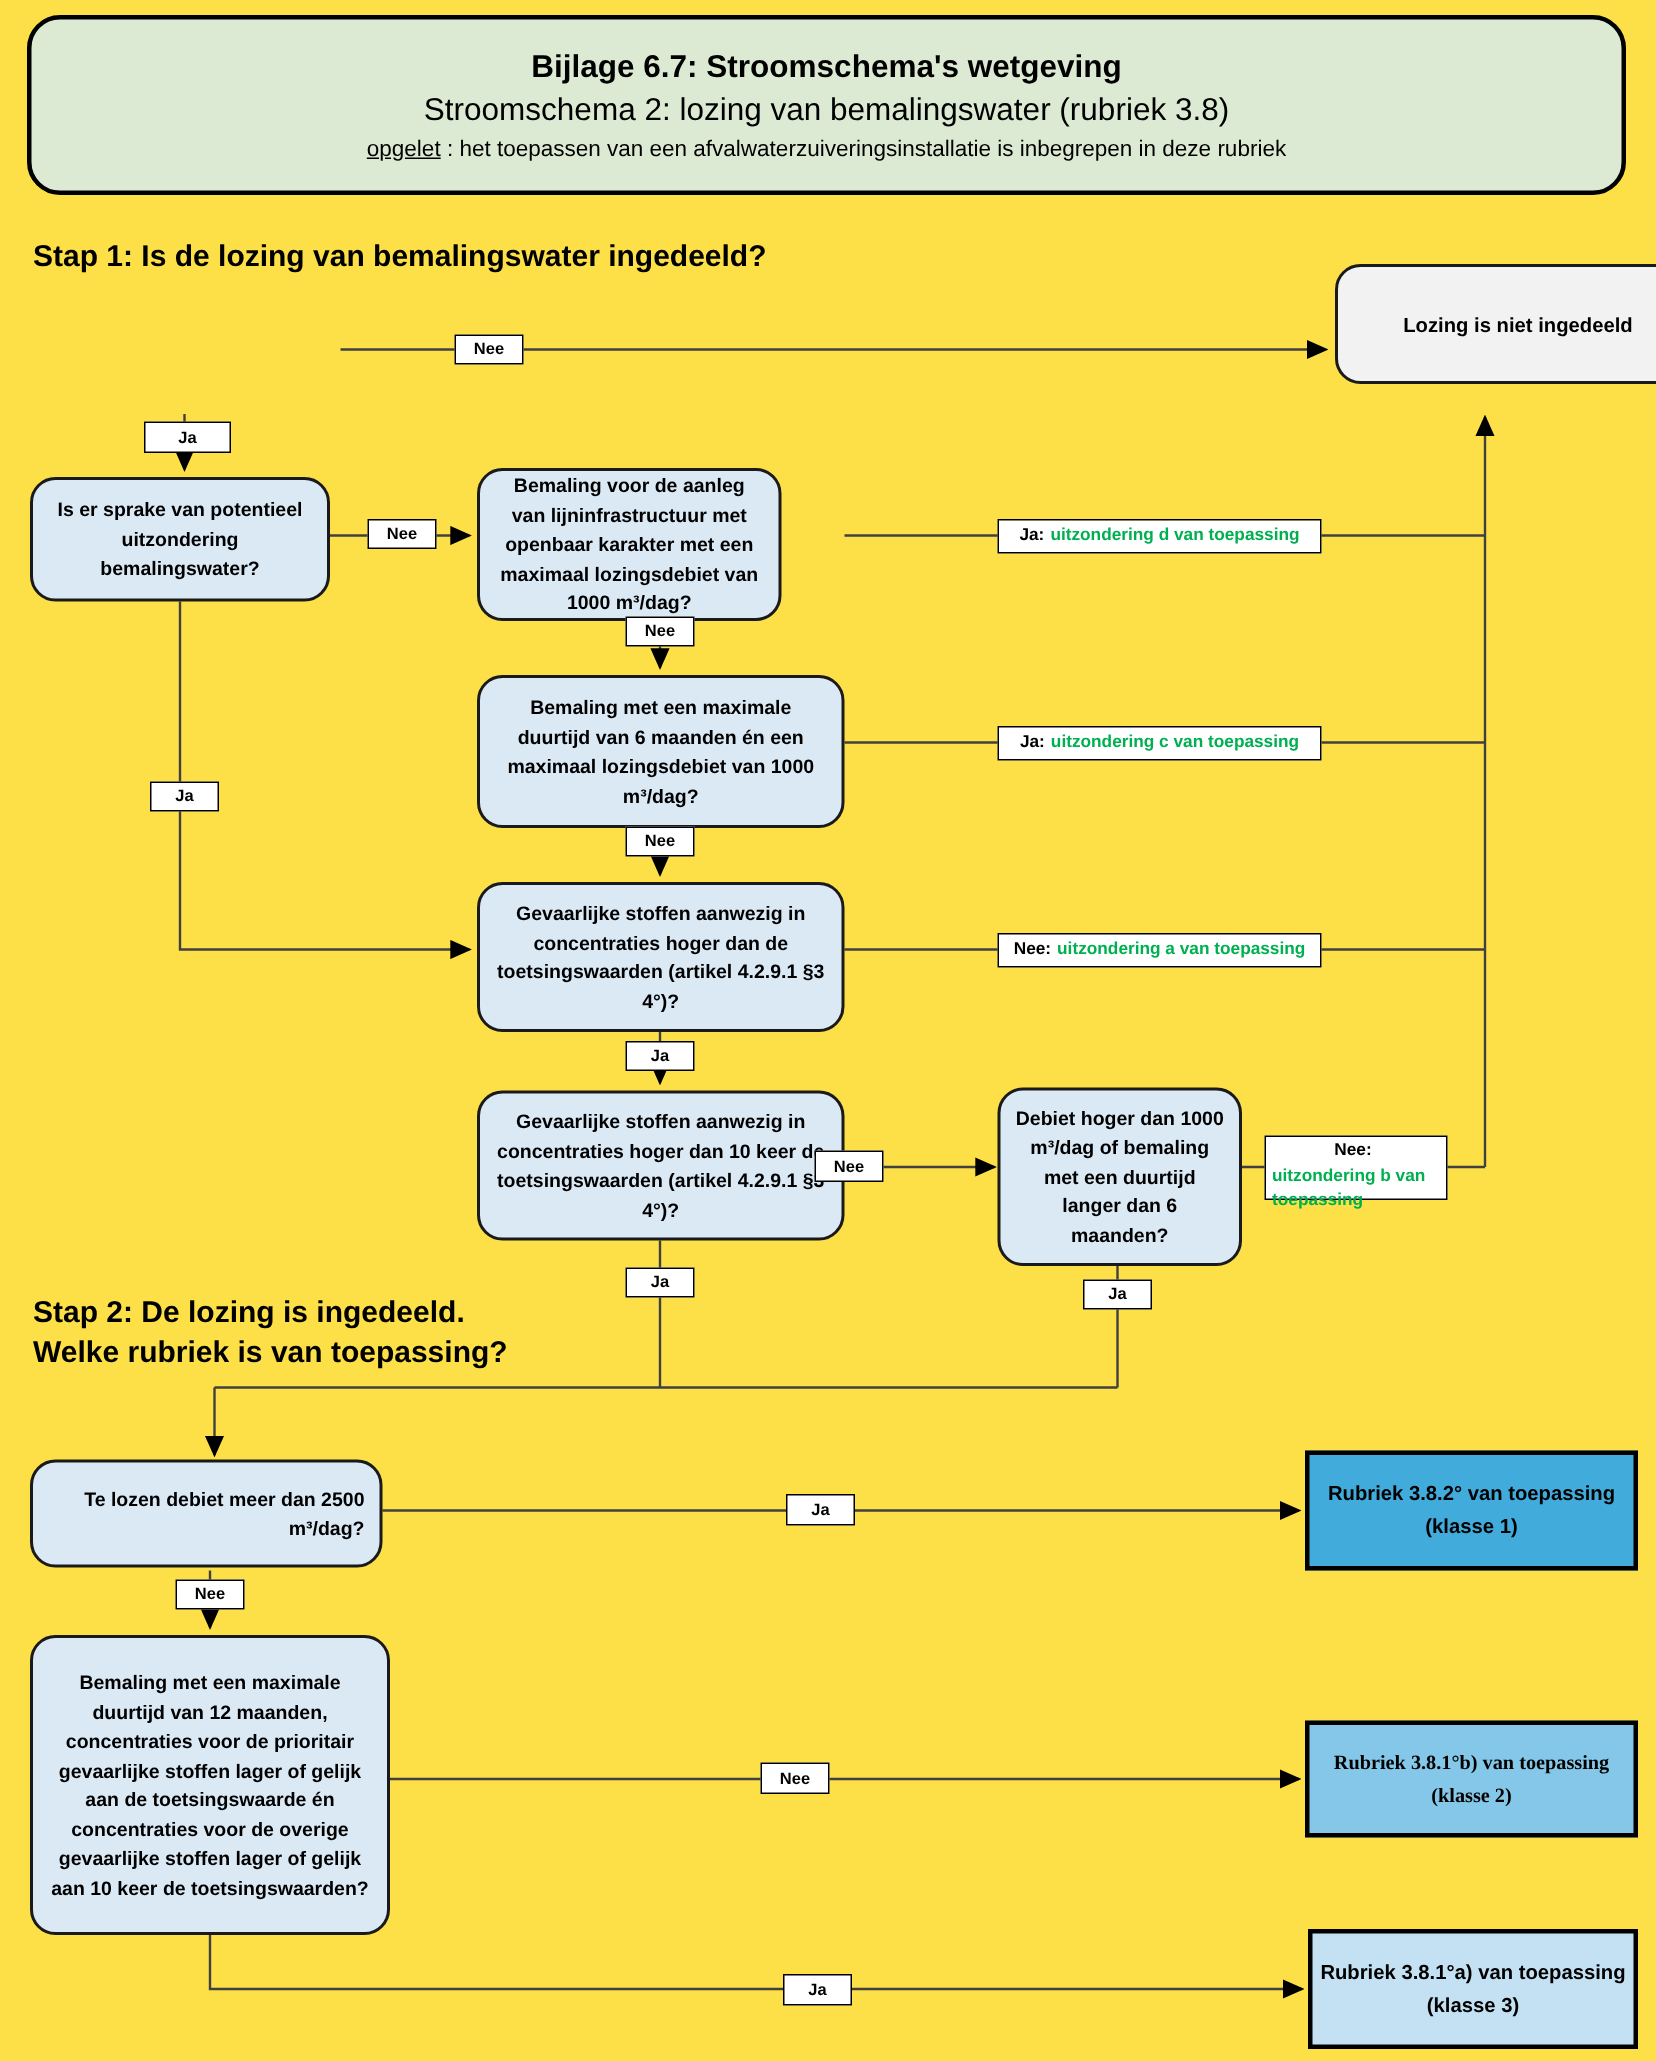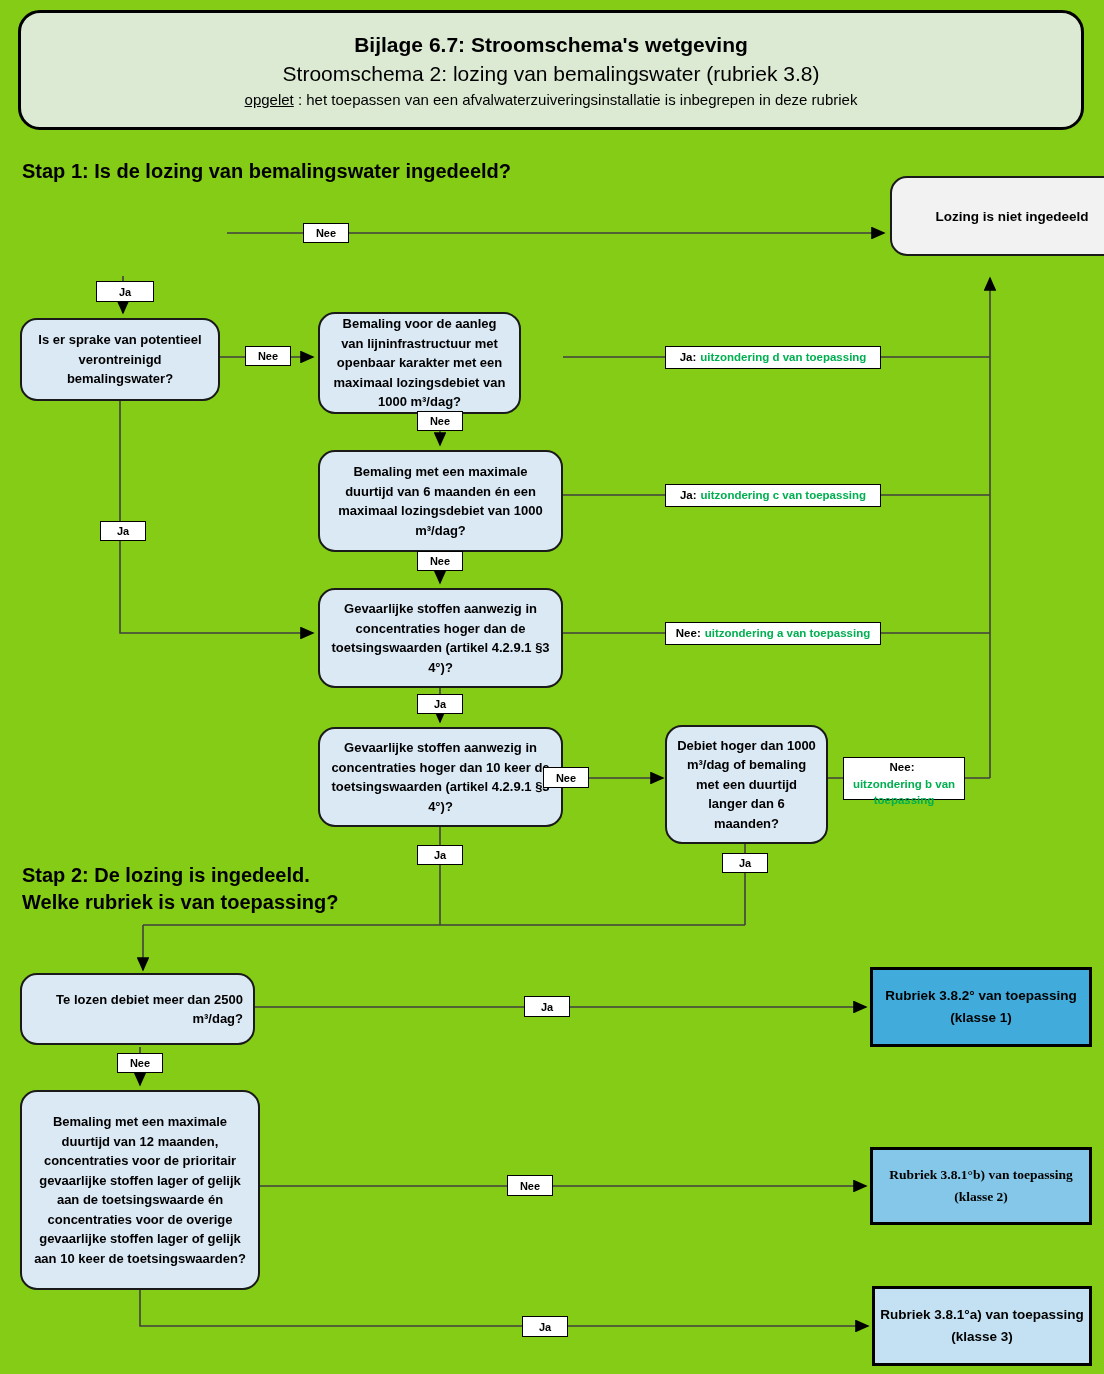--- a/index.html
+++ b/index.html
@@ -14,21 +14,21 @@
   }
   *{margin:0;padding:0;box-sizing:border-box;}
   body{
     font-family:"Liberation Sans","DejaVu Sans",sans-serif;
     background:#ffffff;
   }
   .page{
     position:relative;
     width:1104px;
     height:1374px;
-    background:#84cc16;
+    background:#fde047;
     overflow:hidden;
   }
   svg.connectors{position:absolute;left:0;top:0;z-index:1;}
   .header-box{
     position:absolute;left:18px;top:10px;width:1066px;height:120px;
     background:var(--header-green);
     border:3px solid #000;border-radius:22px;
     display:flex;flex-direction:column;justify-content:center;align-items:center;
     gap:5px;z-index:2;text-align:center;
   }
@@ -62,21 +62,21 @@
   .rbox.k2{background:var(--klasse2);font-family:Liberation Serif, serif;}
   .rbox.k3{background:var(--klasse3);}
   .lbl{
     position:absolute;background:#fff;border:1.5px solid #000;
     display:flex;align-items:center;justify-content:center;
     font-weight:bold;font-size:11px;color:#000;z-index:3;
   }
   .exc{
     position:absolute;background:#fff;border:1.5px solid #000;
     display:flex;align-items:center;justify-content:center;flex-wrap:wrap;
-    font-weight:bold;font-size:11.5px;z-index:3;text-align:center;line-height:1.45;
+    font-weight:bold;font-size:11.5px;z-index:3;line-height:1.45;
     padding:1px 4px;
   }
   .exc .pfx{color:#000;margin-right:4px;}
   .exc .grn{color:var(--green-text);}
 </style>
 </head>
 <body>
 
 <div class="page">
 
@@ -138,21 +138,21 @@
   <div class="h-step" style="top:158px;">Stap 1: Is de lozing van bemalingswater ingedeeld?</div>
   <div class="h-step" style="top:862px;">
     <div>Stap 2: De lozing is ingedeeld.</div>
     <div>Welke rubriek is van toepassing?</div>
   </div>
 
   <div class="gbox" style="left:890px;top:176px;width:244px;height:80px;">
       <span>Lozing is niet ingedeeld</span>
     </div>
   <div class="qbox" style="left:20px;top:318px;width:200px;height:83px;">
-      <span>Is er sprake van potentieel verontreinigd bemalingswater?</span>
+      <span>Is er sprake van potentieel uitzondering bemalingswater?</span>
     </div>
   <div class="qbox" style="left:318px;top:312px;width:203px;height:102px;">
       <span>Bemaling voor de aanleg van lijninfrastructuur met openbaar karakter met een maximaal lozingsdebiet van 1000 m³/dag?</span>
     </div>
   <div class="qbox" style="left:318px;top:450px;width:245px;height:102px;">
       <span>Bemaling met een maximale duurtijd van 6 maanden én een maximaal lozingsdebiet van 1000 m³/dag?</span>
     </div>
   <div class="qbox" style="left:318px;top:588px;width:245px;height:100px;">
       <span>Gevaarlijke stoffen aanwezig in concentraties hoger dan de toetsingswaarden (artikel 4.2.9.1 §3 4°)?</span>
     </div>

